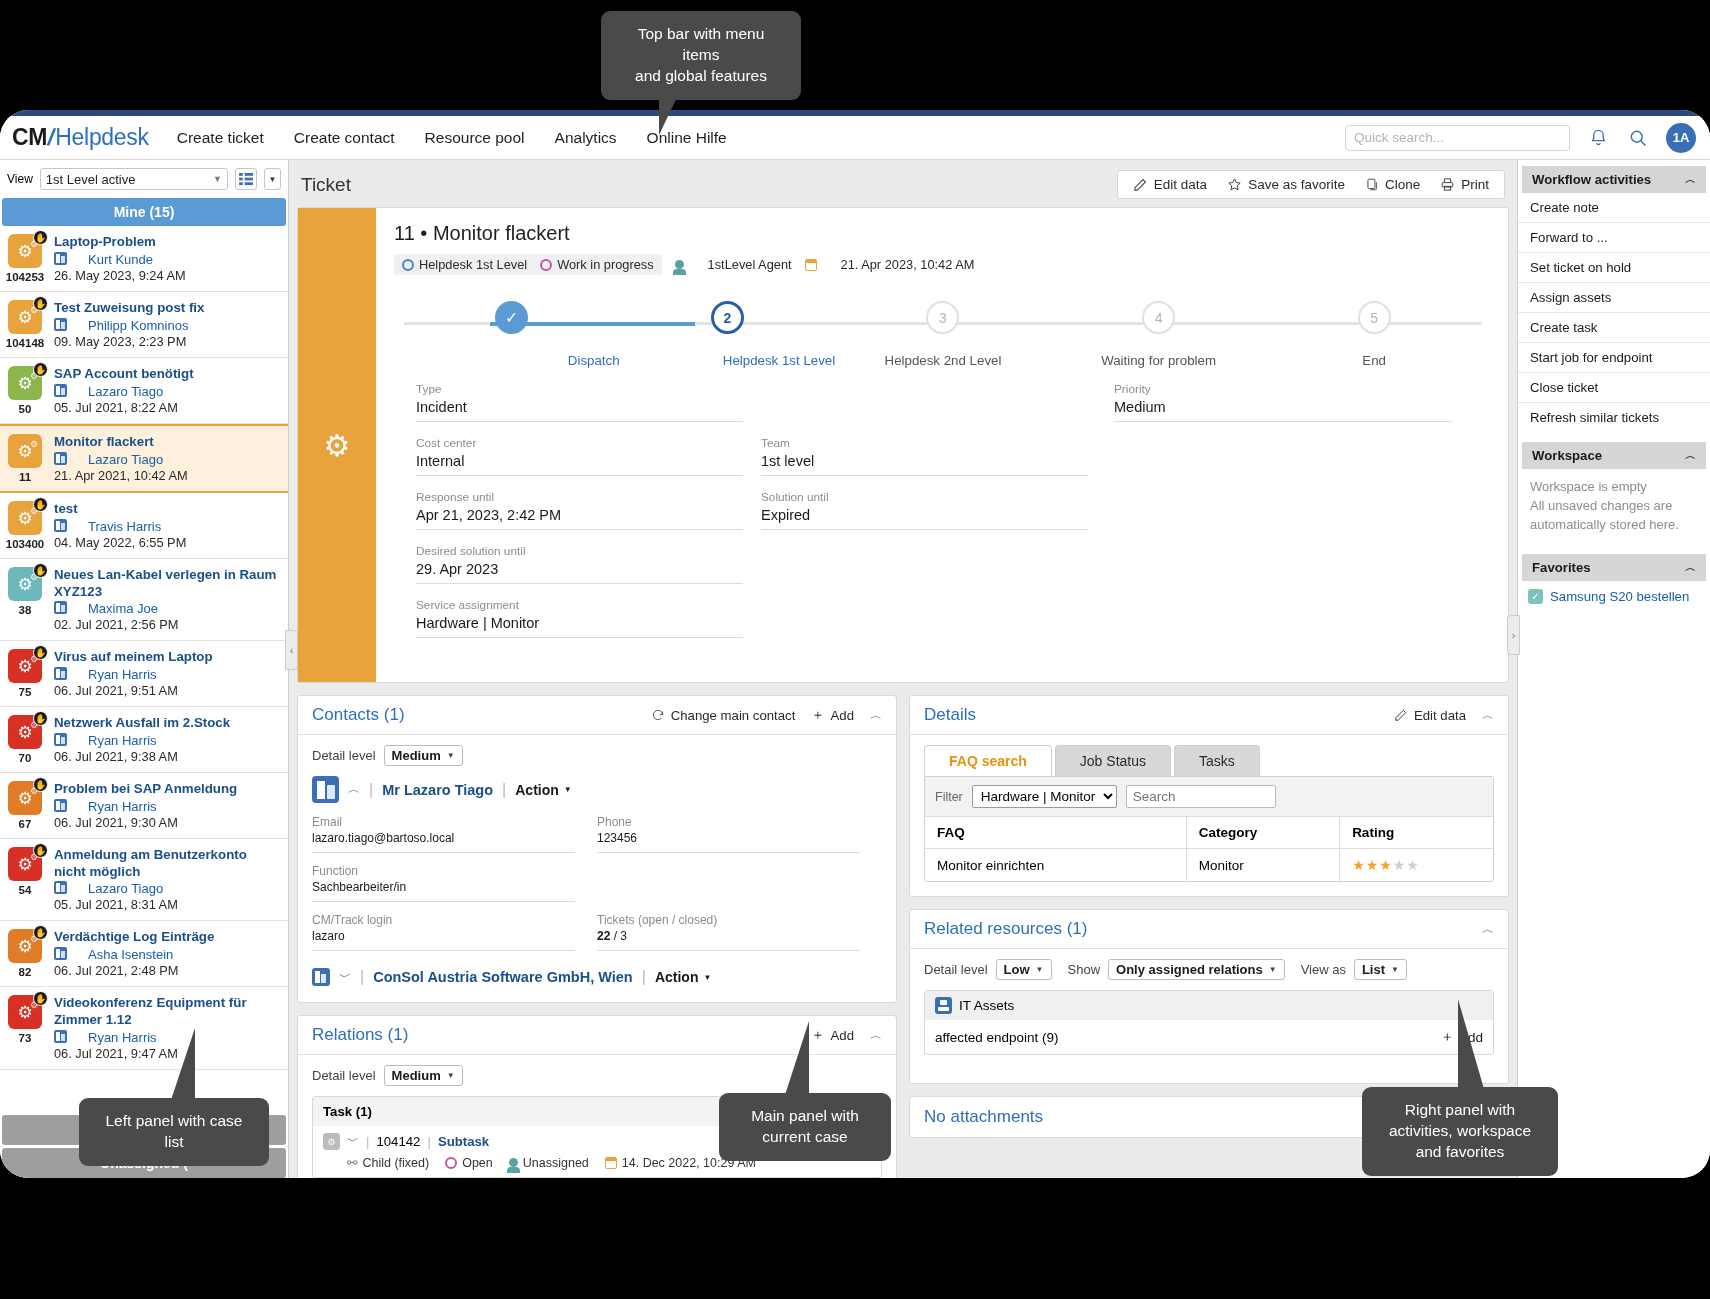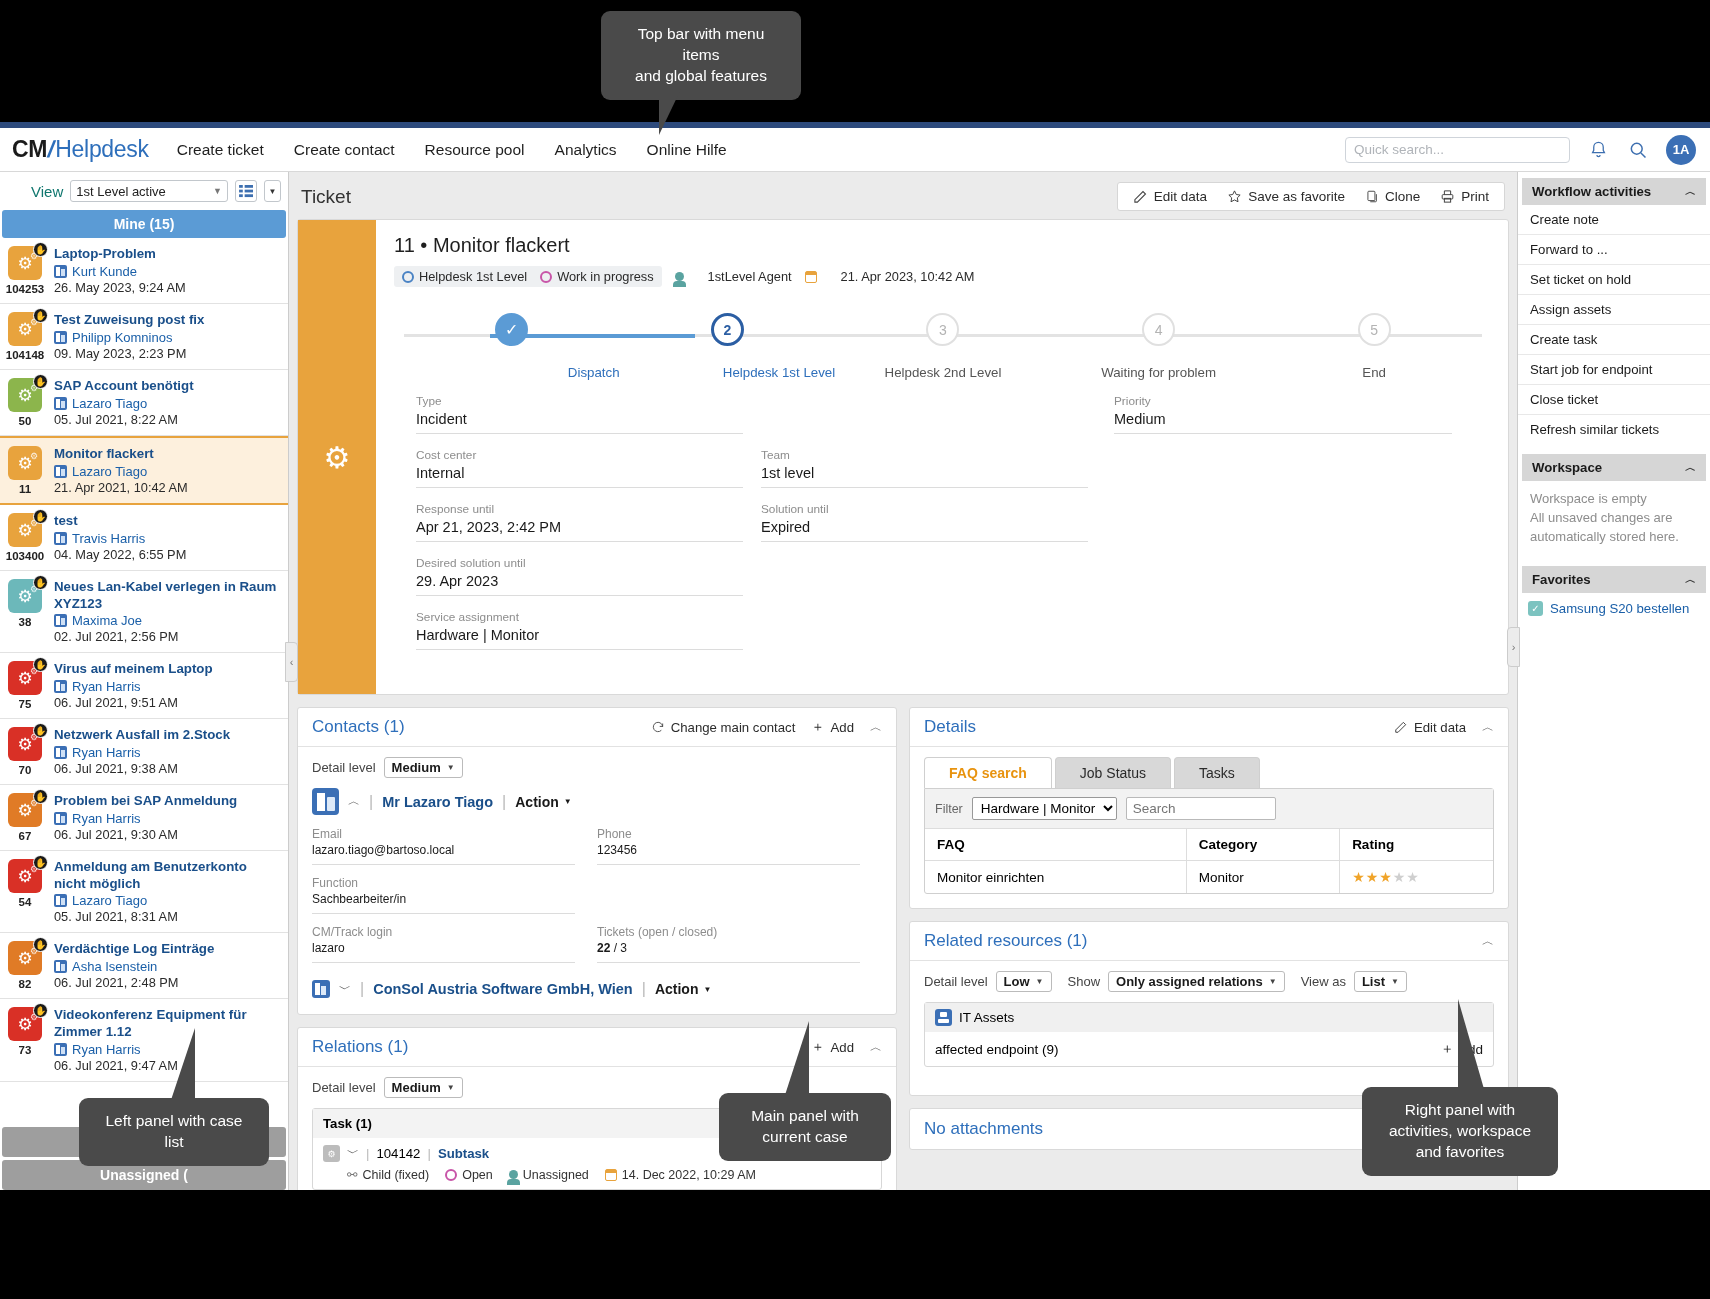--- a/index.html
+++ b/index.html
@@ -6,22 +6,22 @@
   html, body {
     width: 1710px; height: 1299px;
     font-family: "Liberation Sans", sans-serif;
     background: #000;
     overflow: hidden;
   }
   .stage { position: relative; width: 1710px; height: 1299px; background:#000; }
 
   
   .app {
-    position: absolute; left: 0; top: 122px; width: 1710px; height: 1068px;
-    background: #fff; overflow: hidden;
+    position: absolute; left: 0; top: 110px; width: 1710px; height: 1068px;
+    background: #fff; overflow: hidden; border-radius: 28px;
   }
   .app-topline { height: 6px; background: #2d4a7c; }
 
   
   .topbar {
     height: 44px; background:#fff; border-bottom:1px solid #d8d8d8;
     display:flex; align-items:center; padding: 0 14px 0 12px;
   }
   .logo { display:flex; align-items:center; font-size:23px; letter-spacing:-.3px; margin-right: 18px;}
   .logo .cm { color:#1b1b1b; font-weight:700; }
@@ -40,21 +40,21 @@
     width:30px; height:30px; border-radius:50%; background:#3b6fb5; color:#fff;
     font-size:13px; font-weight:700; display:flex; align-items:center; justify-content:center;
   }
 
   
   .cols { display:flex; height: calc(1068px - 50px); }
 
   
   .left { width:289px; border-right:1px solid #ccc; display:flex; flex-direction:column; background:#fff; position:relative;}
   .viewrow { display:flex; align-items:center; gap:7px; padding:8px 7px; }
-  .viewrow .lbl { font-size:15px; color:#0f766e;margin-left:24px; }
+  .viewrow .lbl { font-size:12px; color:#000000; }
   .sel {
     flex:1; height:22px; border:1px solid #c2c7cc; border-radius:3px; background:#fff;
     font-size:13px; color:#222; display:flex; align-items:center; padding:0 5px; position:relative;
   }
   .sel .cv { position:absolute; right:5px; color:#777; font-size:9px;}
   .sq-btn { width:22px; height:22px; border:1px solid #c2c7cc; border-radius:3px; display:flex;align-items:center;justify-content:center;background:#fff;}
   .sq-btn.small { width:17px; }
   .grp-header {
     background:#5b9bd5; color:#fff; font-weight:700; font-size:14px;
     text-align:center; padding:6px 0; margin: 0 2px; border-radius:3px;
@@ -73,21 +73,21 @@
   .tile .gear { font-size:17px; color:#fff; line-height:1; }
   .tile .gear2 { position:absolute; top:5px; right:4px; font-size:9px; color:#fff; opacity:.85;}
   .handbadge {
     position:absolute; top:-4px; right:-6px; width:15px; height:15px; border-radius:50%;
     background:#1a1a1a; color:#fff; font-size:9px; display:flex; align-items:center; justify-content:center;
     border:1.5px solid #fff;
   }
   .case-id { font-size:11.5px; font-weight:700; color:#222; margin-top:3px;}
   .case-body { flex:1; min-width:0; }
   .case-title { font-size:13.3px; font-weight:700; color:#1a4f8a; line-height:1.25; }
-  .case-person { font-size:13px; color:#1a5fa8; display:flex; align-items:center; gap:5px; margin-top:1px;}
+  .case-person { font-size:13px; color:#1a5fa8; display:flex; gap:21px; margin-top:1px;}
   .mini-bld {
     width:13px;height:13px;border-radius:2px;background:#3b6fb5;display:inline-block;position:relative;flex:0 0 13px;
   }
   .mini-bld::after{content:"";position:absolute;left:2px;top:2px;width:4px;height:9px;background:#fff;}
   .mini-bld::before{content:"";position:absolute;left:7px;top:4px;width:4px;height:7px;background:#cfe0f5;}
   .case-date { font-size:12.8px; color:#2b2b2b; margin-top:1px;}
   .grp-btn {
     background:#9e9e9e; color:#fff; font-weight:700; font-size:14px; text-align:center;
     padding:7px 0; margin:3px 2px 0 2px; border-radius:3px; cursor:pointer;
   }

